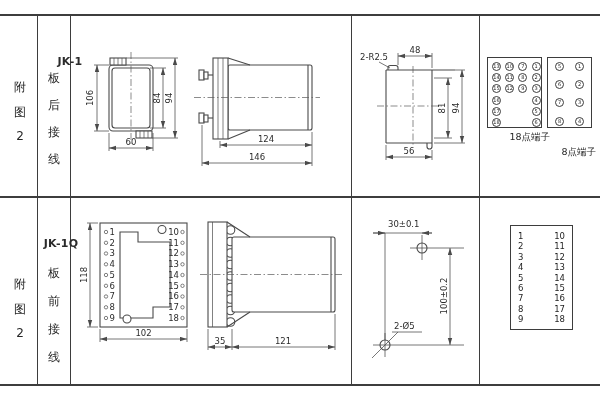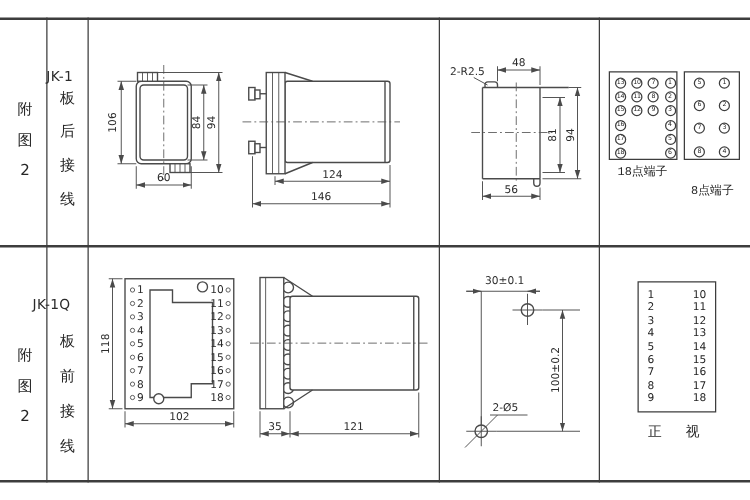--- a/index.html
+++ b/index.html
@@ -3,28 +3,28 @@
 <meta charset="utf-8">
 <style>
   html,body{margin:0;padding:0;background:#fff;}
   .canvas{position:relative;width:600px;height:400px;background:#ffffff;
           font-family:"DejaVu Sans","Liberation Sans",sans-serif;color:#2b2b2b;overflow:hidden;}
   .hline,.vline{position:absolute;background:#3d3d3d;}
   .hline{height:1.8px;left:0;width:600px;}
   .vline{width:1.3px;top:14px;height:372px;}
   .vstack{position:absolute;display:flex;flex-direction:column;align-items:center;
           font-size:12px;font-weight:500;color:#262626;}
-  .model{position:absolute;font-size:11px;font-weight:400;letter-spacing:.3px;}
+  .model{position:absolute;font-size:11px;font-weight:700;text-align:center;letter-spacing:.3px;margin-left:16px;}
   .box{position:absolute;border:1.6px solid #3d3d3d;background:#fff;box-sizing:border-box;}
   .tgrid18{display:grid;grid-template-columns:repeat(4,9px);gap:2.4px 4.2px;padding:3.5px 0 0 4px;}
   .tgrid8{display:grid;grid-template-columns:repeat(2,9px);gap:9.2px 11px;padding:4px 0 0 7px;}
   .tc{width:9px;height:9px;border:1px solid #3d3d3d;border-radius:50%;box-sizing:border-box;
       font-size:5px;line-height:7px;display:flex;align-items:center;justify-content:center;color:#1e1e1e;}
   .tc:empty{visibility:hidden;}
-  .cap{position:absolute;font-size:9.5px;font-weight:500;text-align:center;white-space:pre;color:#262626;font-family:Liberation Mono, monospace;}
+  .cap{position:absolute;font-size:9.5px;font-weight:500;text-align:right;white-space:pre;color:#262626;}
   .viewcap{font-size:11px;letter-spacing:2px;}
   .ttable{display:flex;flex-direction:column;justify-content:space-between;padding:5px 7px;}
   .trow{display:flex;justify-content:space-between;font-size:8.5px;font-weight:500;color:#1e1e1e;}
   svg.draw{position:absolute;overflow:visible;}
   svg.draw text{font-family:"DejaVu Sans","Liberation Sans",sans-serif;font-size:8.5px;font-weight:500;fill:#2b2b2b;}
   .ln{stroke:#4a4a4a;stroke-width:1.1;fill:none;}
   .fig{stroke:#4a4a4a;stroke-width:1.1;fill:#fff;}
   .thin{stroke:#4a4a4a;stroke-width:.7;fill:none;}
   .dim{stroke:#4a4a4a;stroke-width:.75;fill:none;}
   .cl{stroke:#5a5a5a;stroke-width:.7;stroke-dasharray:7 2.5 1.5 2.5;fill:none;}
@@ -314,15 +314,14 @@
       </div>
     <div class="trow">
         <span>8</span>
         <span>17</span>
       </div>
     <div class="trow">
         <span>9</span>
         <span>18</span>
       </div>
   </div>
-  <div class="cap viewcap" style="left:495px;top:338px;width:90px">正  视</div>
 
 </div>
 
 </body></html>

